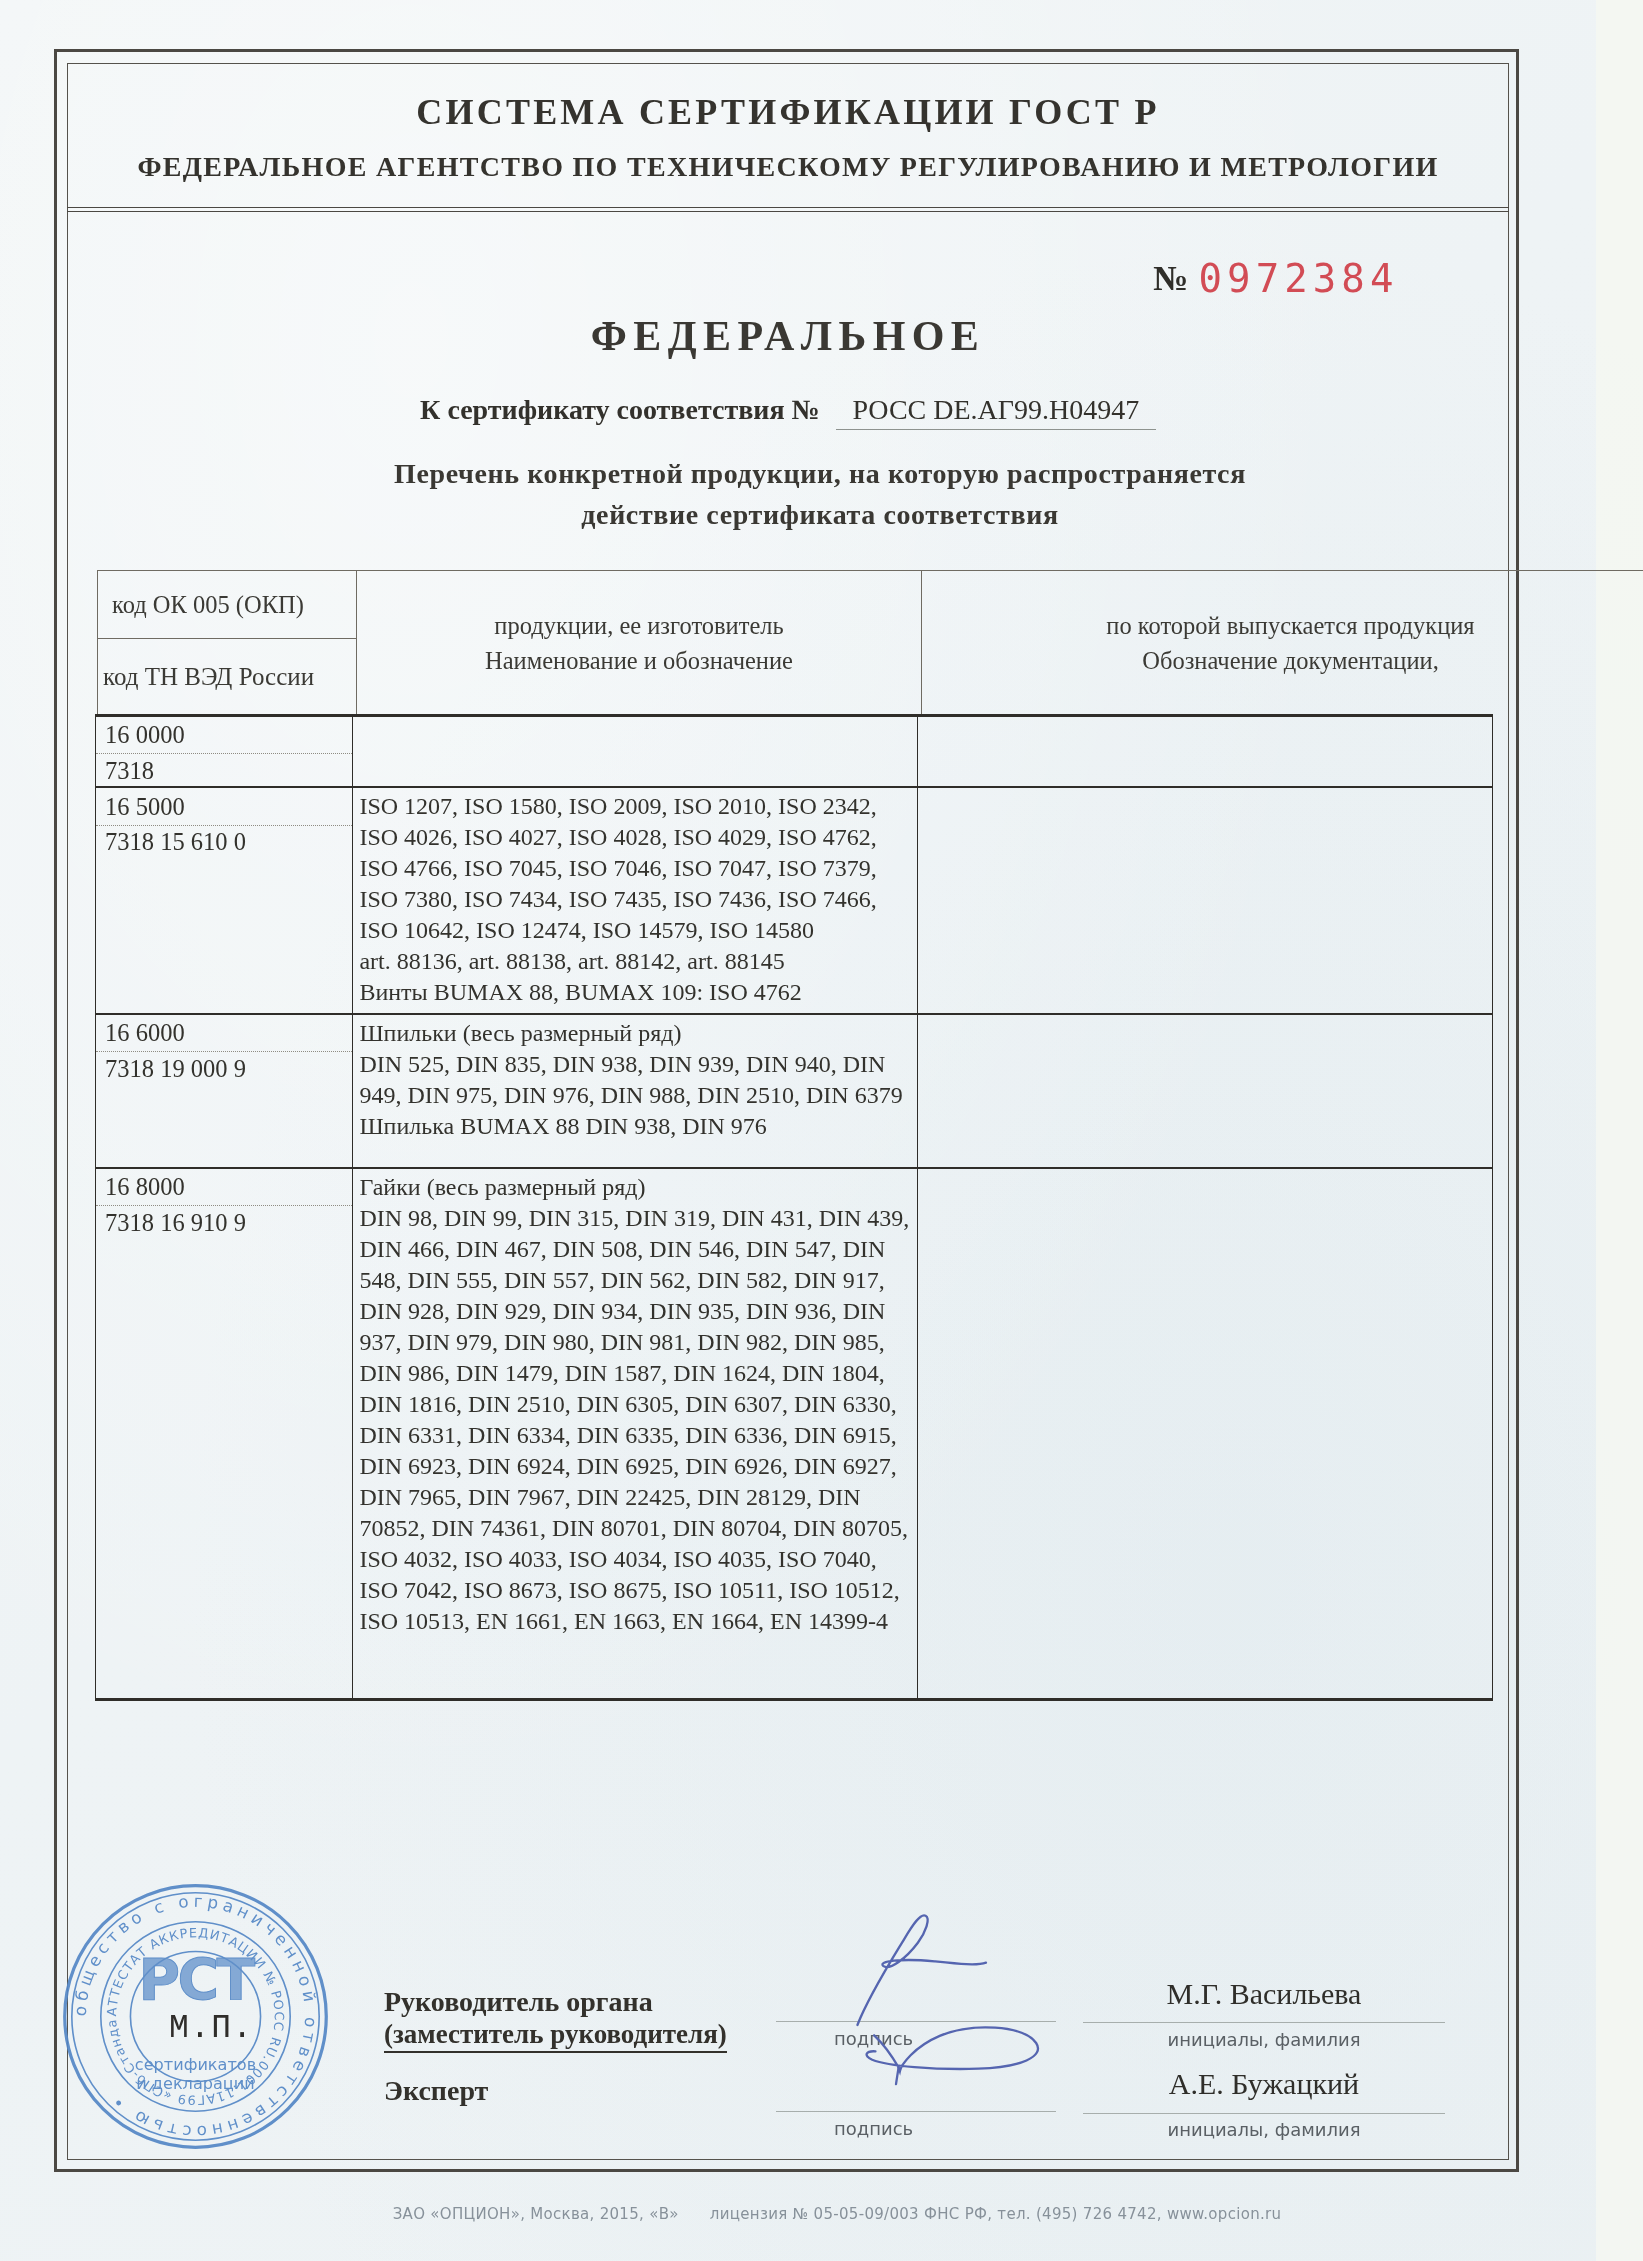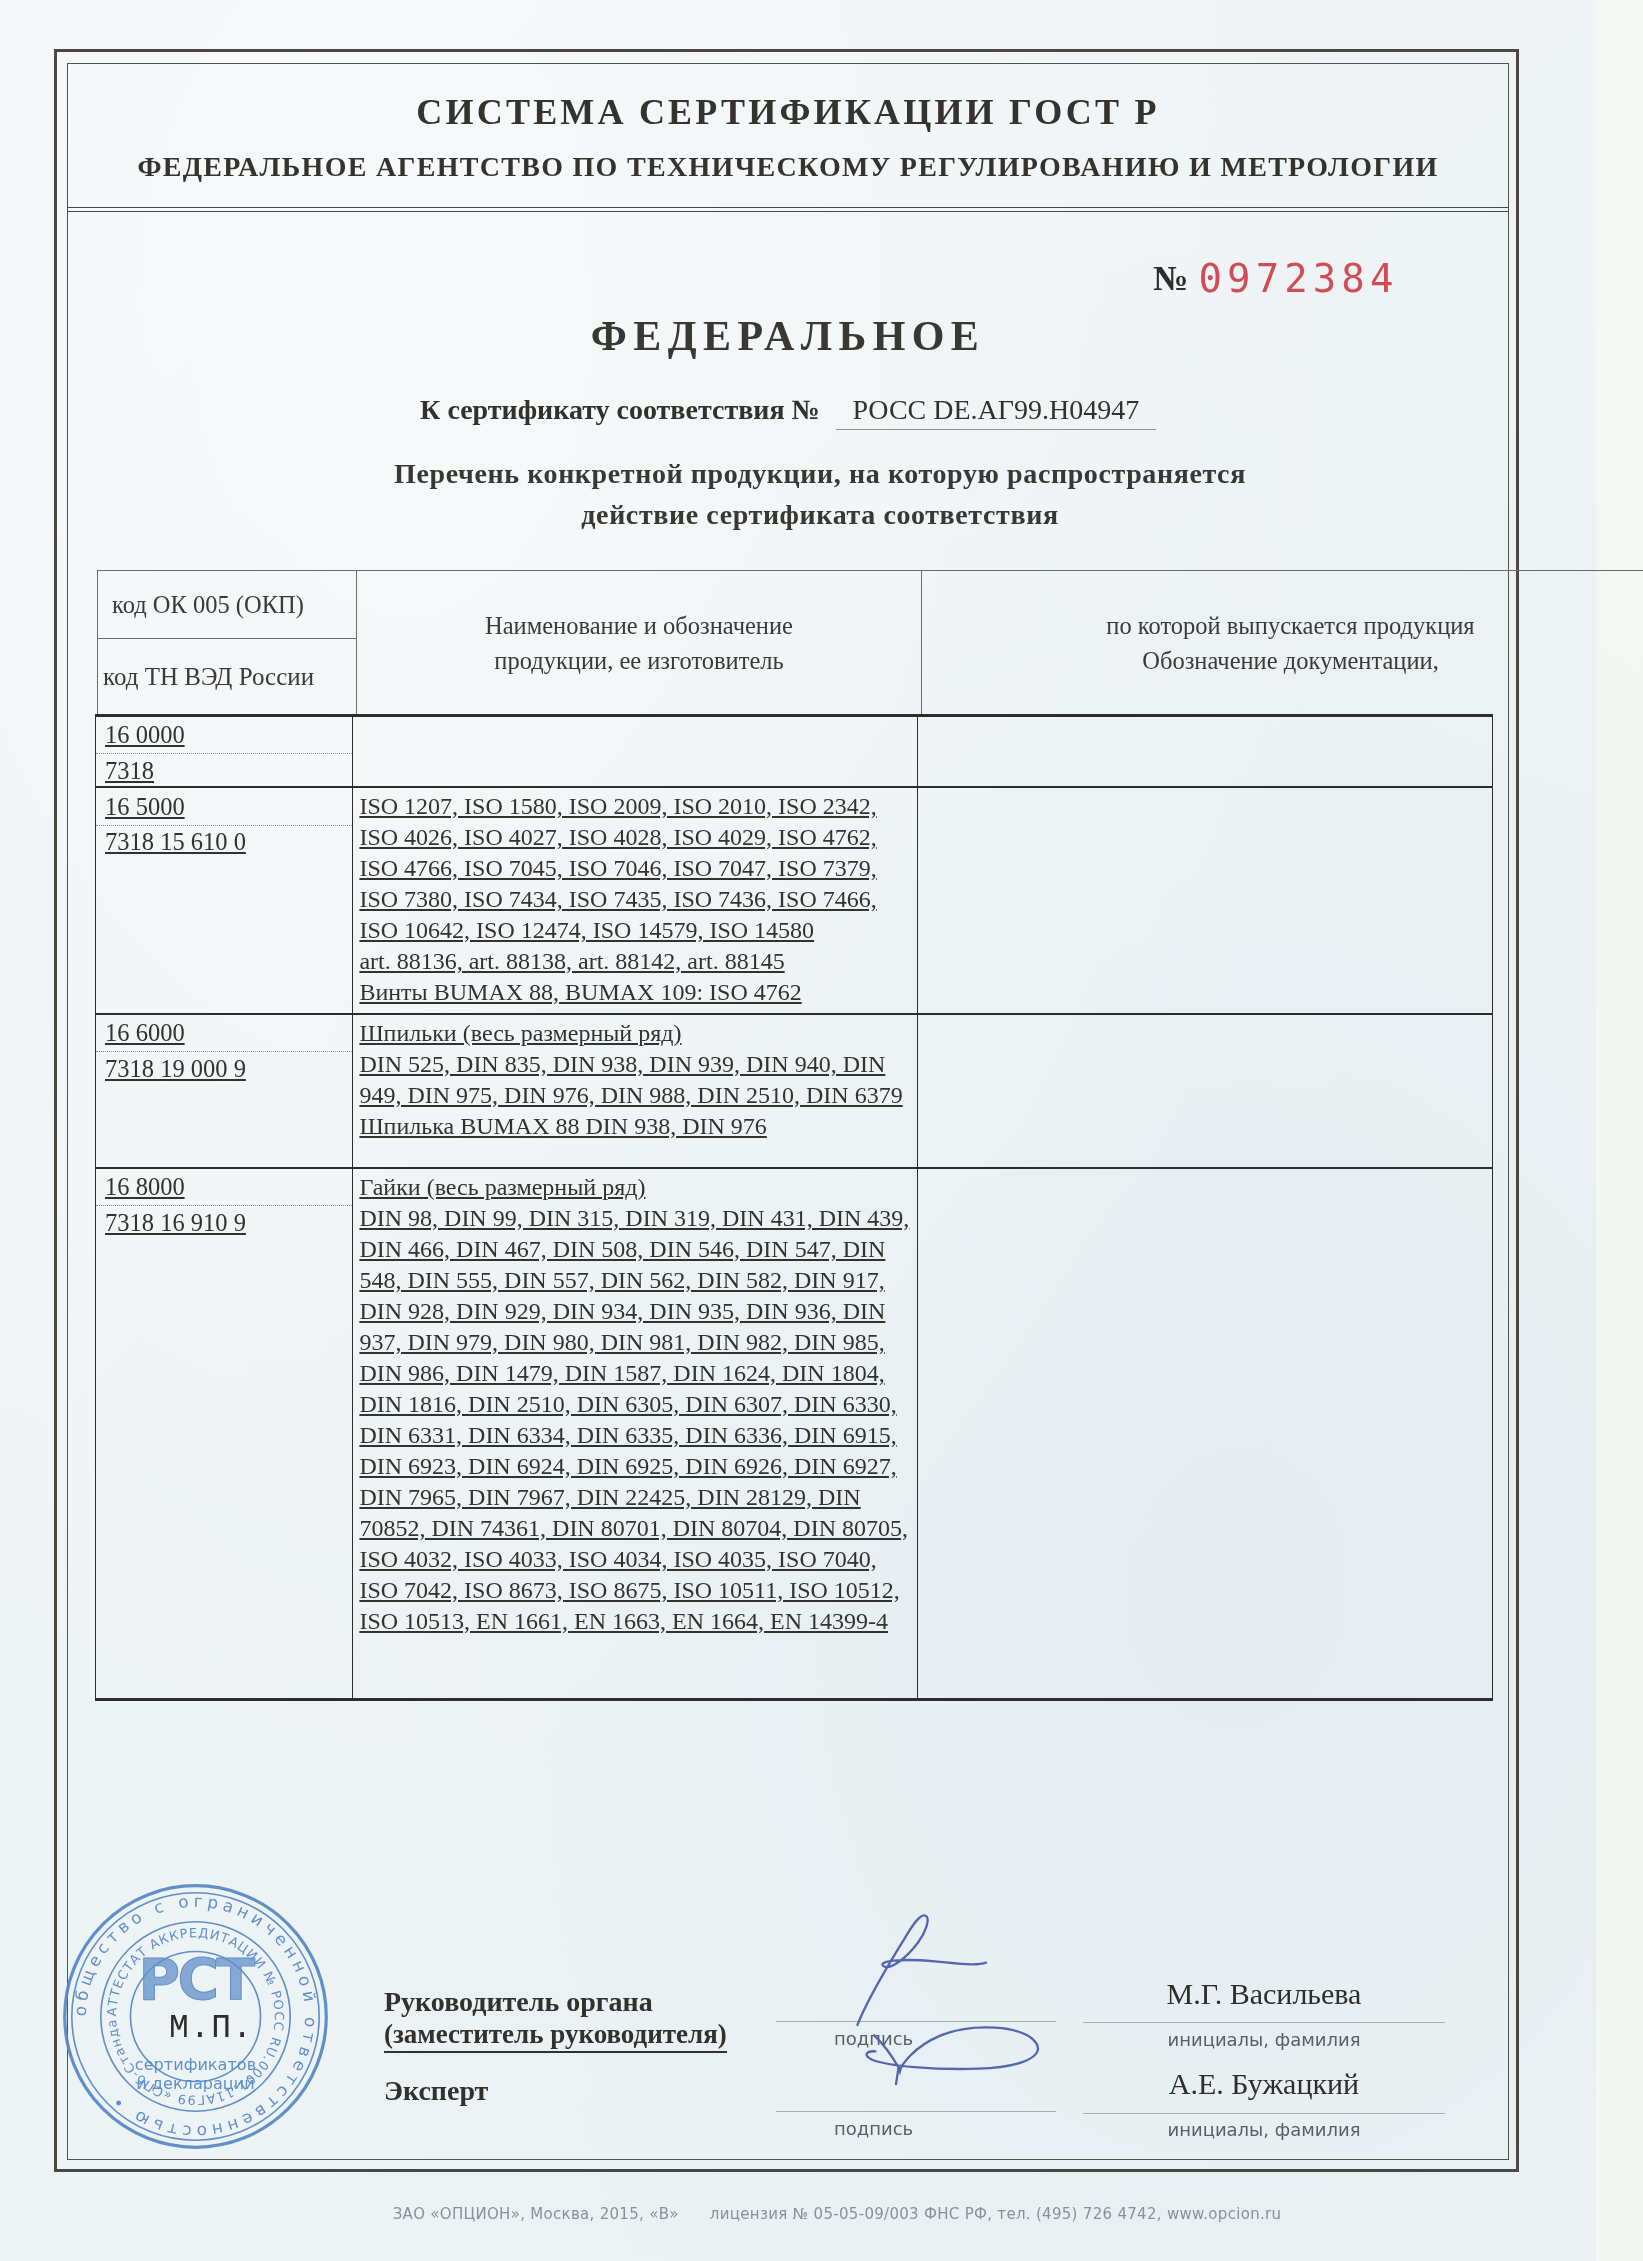--- a/index.html
+++ b/index.html
@@ -51,21 +51,21 @@
   .th1a{height:68px;border-bottom:1.3px solid #6f6b62;display:flex;align-items:center;
     padding-left:14px;font-size:24.5px;box-sizing:border-box;}
   .th1b{flex:1;display:flex;align-items:center;padding-left:5.1px;font-size:25px;}
   .th2{width:565px;border-right:1.3px solid #6f6b62;box-sizing:border-box;}
   .th2,.th3{display:flex;flex-direction:column;justify-content:center;text-align:center;
     font-size:24.5px;line-height:35px;}
   .th3{flex:1;}
 
   .tbody{position:absolute;left:95px;top:714px;width:1398px;
     border:1.9px solid #2f2d29;border-top-width:3.9px;border-bottom-width:3.2px;box-sizing:border-box;
-    color:#33322d;text-decoration:underline;}
+    color:#33322d;}
   .trow{display:flex;border-bottom:2.6px solid #2f2d29;}
   .trow:last-child{border-bottom:none;}
   .r1{min-height:64px;} .r2{min-height:214px;} .r3{min-height:152px;} .r4{min-height:529px;}
   .c1{width:257px;border-right:1.9px solid #2f2d29;box-sizing:border-box;padding-top:2.6px;}
   .code{padding-left:9px;font-size:24.5px;height:31px;display:flex;align-items:center;}
   .dotline{border-top:1.9px dotted #8f8c83;margin:2.6px 0 1.3px 0;}
   .c2{width:565px;border-right:1.9px solid #2f2d29;box-sizing:border-box;
     padding:2.6px 2.6px 5.1px 6.4px;font-size:24px;line-height:31px;white-space:pre-line;}
   .c3{flex:1;}
 
@@ -125,22 +125,22 @@
 
   <div class="centerband subtitle s1">Перечень конкретной продукции, на которую распространяется</div>
   <div class="centerband subtitle s2">действие сертификата соответствия</div>
 
   <div class="thead">
     <div class="th1">
       <div class="th1a">код ОК 005 (ОКП)</div>
       <div class="th1b">код ТН ВЭД России</div>
     </div>
     <div class="th2">
+      <div>продукции, ее изготовитель</div>
       <div>Наименование и обозначение</div>
-      <div>продукции, ее изготовитель</div>
     </div>
     <div class="th3">
       <div>по которой выпускается продукция</div>
       <div>Обозначение документации,</div>
     </div>
   </div>
 
   <div class="tbody">
     <div class="trow r1">
       <div class="c1">

